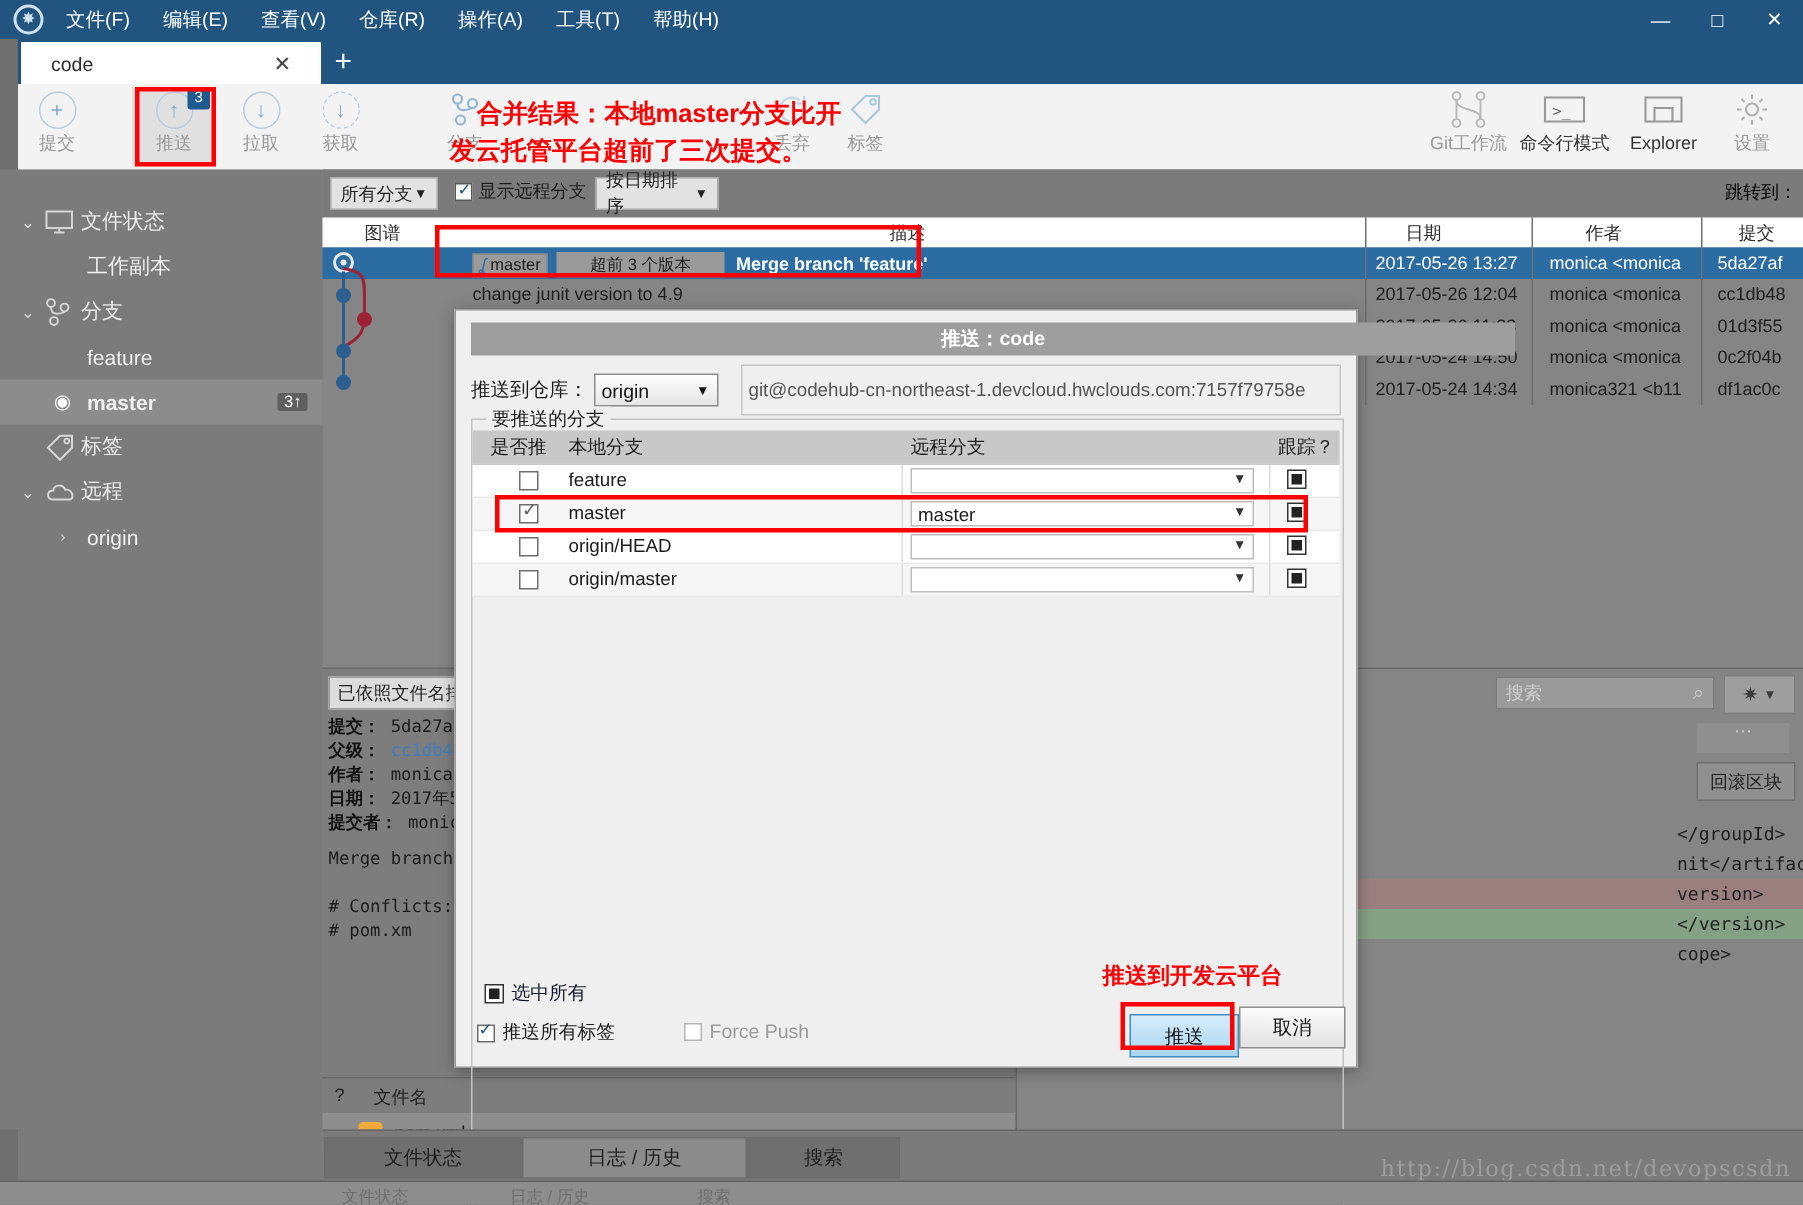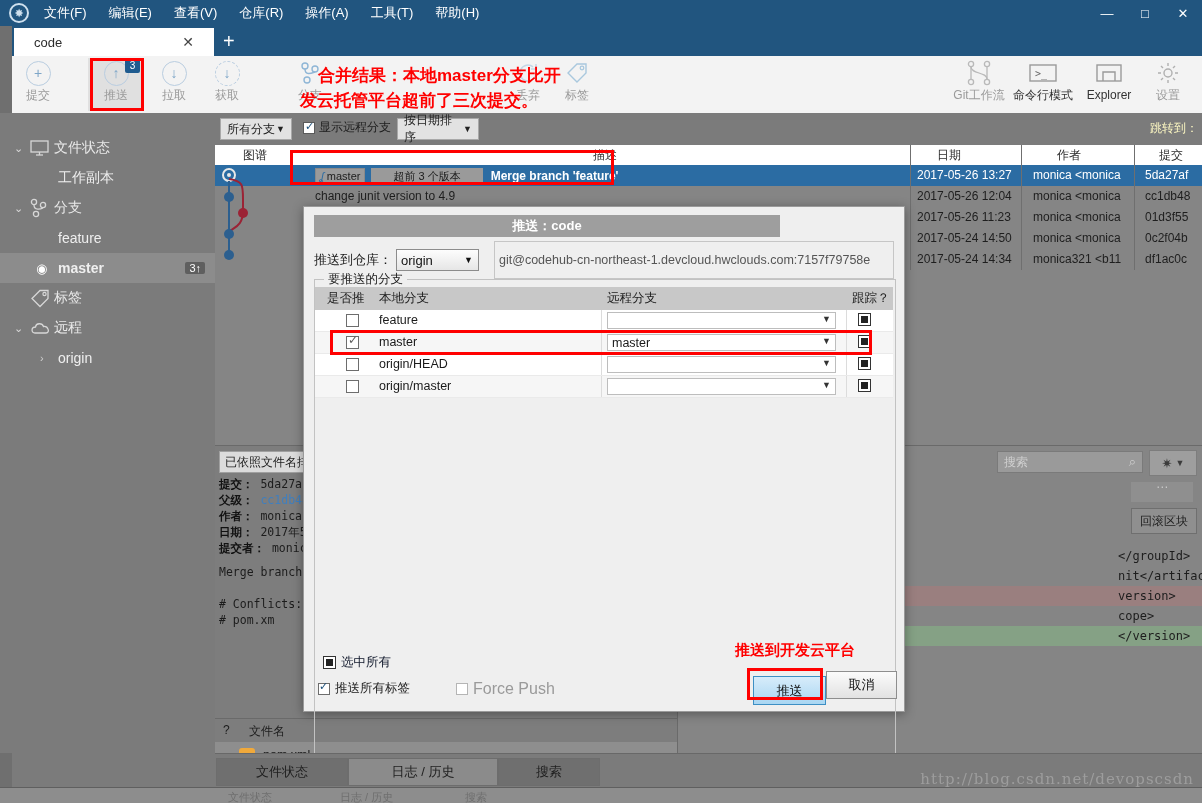--- a/index.html
+++ b/index.html
@@ -53,21 +53,21 @@
      font-size:11px;padding:0 4px;border-radius:2px;font-weight:normal;}
   
   #main{position:absolute;left:215px;top:113px;width:987px;height:640px;background:#858585;}
   #filterbar{position:absolute;left:0;top:0;width:987px;height:32px;background:#7b7b7b;}
   .fbtn{position:absolute;top:5px;height:22px;background:#e2e2e2;border:1px solid #a8a8a8;
      font-size:12px;color:#222;display:flex;align-items:center;padding:0 6px;box-sizing:border-box;}
   .fchk{position:absolute;top:6px;display:flex;align-items:center;font-size:12px;color:#1d1d1d;}
   .cbx{width:12px;height:12px;border:1px solid #5a5a5a;background:#fff;margin-right:4px;
      display:inline-block;position:relative;box-sizing:border-box;}
   .cbx.on::after{content:"✓";position:absolute;left:1px;top:-3px;font-size:11px;color:#1a4f7a;}
-  #jump{position:absolute;right:4px;top:7px;font-size:12px;color:#fef9c3;}
+  #jump{position:absolute;right:4px;top:7px;font-size:12px;color:#000000;}
   
   #cth{position:absolute;left:0;top:32px;width:987px;height:20px;background:#ffffff;
      border-bottom:1px solid #6f6f6f;font-size:12px;color:#2d2d2d;}
   #cth span{position:absolute;top:2px;}
   .crow{position:absolute;left:0;width:987px;height:21px;font-size:12px;color:#1e1e1e;}
   .crow.sel{background:#2b6ca3;color:#fff;}
   .crow .desc{position:absolute;left:100px;top:3px;}
   .crow .dt{position:absolute;left:702px;top:3px;}
   .crow .au{position:absolute;left:818px;top:3px;}
   .crow .sh{position:absolute;left:930px;top:3px;}
@@ -123,30 +123,30 @@
      display:flex;align-items:center;justify-content:center;font-size:13px;color:#1e1e1e;}
   #watermark{position:absolute;right:8px;top:770px;font-family:"DejaVu Serif","Liberation Serif",serif;
      font-size:15px;color:#9d9d9d;letter-spacing:1px;}
   #bottomstrip{position:absolute;left:0;top:787px;width:1202px;height:16px;background:#8d8d8d;
      border-top:1px solid #5f5f5f;}
   #bottomstrip .gt{position:absolute;top:2px;font-size:11px;color:#6f6f6f;}
   #leftedge{position:absolute;left:0;top:26px;width:12px;height:761px;background:#6f6f6f;}
   
   #dialog{position:absolute;left:303px;top:206px;width:600px;height:504px;background:#efefef;
      border:1px solid #9a9a9a;box-shadow:0 2px 10px rgba(0,0,0,.35);}
-  #dlghdr{position:absolute;left:10px;top:8px;width:466px;height:22px;background:#9e9e9e;
+  #dlghdr{position:absolute;left:10px;top:8px;width:696px;height:22px;background:#9e9e9e;
      color:#fff;font-weight:bold;font-size:13px;display:flex;align-items:center;justify-content:center;}
   #dlgrepo{position:absolute;left:10px;top:40px;width:580px;height:26px;display:flex;align-items:center;}
   #dlgrepo .lab{font-size:13px;color:#1c1c1c;margin-right:4px;}
   #dlgrepo .sel{width:83px;height:22px;background:linear-gradient(#fdfdfd,#e6e6e6);
      border:1px solid #8c8c8c;display:flex;align-items:center;padding:0 4px;box-sizing:border-box;
      font-size:13px;color:#111;position:relative;}
   #dlgrepo .sel .ar{position:absolute;right:5px;font-size:9px;}
-  #dlgrepo .url{margin-left:15px;flex:1;height:38px;border:1px solid #c6c6c6;background:#efefef;
-     display:flex;align-items:center;padding:4px 4px;box-sizing:border-box;font-size:12.5px;
+  #dlgrepo .url{margin-left:15px;flex:1;height:22px;border:1px solid #c6c6c6;background:#efefef;
+     display:flex;align-items:center;padding:16px 4px;box-sizing:border-box;font-size:12.5px;
      color:#555;overflow:hidden;white-space:nowrap;}
   #grp{position:absolute;left:10px;top:72px;width:580px;height:566px;border:1px solid #c2c2c2;}
   #grplbl{position:absolute;left:20px;top:64px;background:#efefef;padding:0 4px;font-size:12.5px;color:#1c1c1c;}
   #btable{position:absolute;left:11px;top:80px;width:578px;}
   #bthead{height:22px;background:#efefef;border-bottom:1px solid #c8c8c8;position:relative;font-size:12.5px;color:#1c1c1c;}
   #bthead span{position:absolute;top:3px;}
   .brow{height:21px;position:relative;border-bottom:1px solid #eaeaea;background:#fff;font-size:12.5px;}
   .brow.alt{background:#f6f6f6;}
   .brow .ck{position:absolute;left:31px;top:4px;width:13px;height:13px;border:1px solid #6d6d6d;
      background:#fff;box-sizing:border-box;}
@@ -159,21 +159,21 @@
   .brow .trk{position:absolute;left:543px;top:3px;width:13px;height:13px;border:1px solid #333;
      background:#fff;box-sizing:border-box;}
   .brow .trk::after{content:"";position:absolute;left:2px;top:2px;width:7px;height:7px;background:#222;}
   .brow .sep{position:absolute;left:286px;top:0;width:1px;height:21px;background:#dcdcdc;}
   .brow .sep2{position:absolute;left:531px;top:0;width:1px;height:21px;background:#dcdcdc;}
   #selall{position:absolute;left:19px;top:447px;display:flex;align-items:center;font-size:12.5px;color:#0f172a;}
   #selall .bx{width:13px;height:13px;border:1px solid #333;background:#fff;margin-right:5px;position:relative;box-sizing:border-box;}
   #selall .bx::after{content:"";position:absolute;left:2px;top:2px;width:7px;height:7px;background:#222;}
   #dlgfoot{position:absolute;left:0;top:464px;width:600px;height:40px;}
   #dlgfoot .c1{position:absolute;left:14px;top:9px;display:flex;align-items:center;font-size:12.5px;color:#1c1c1c;}
-  #dlgfoot .c2{position:absolute;left:124px;top:9px;display:flex;align-items:center;font-size:16px;color:#9a9a9a;padding-left:28px;}
+  #dlgfoot .c2{position:absolute;left:124px;top:9px;display:flex;align-items:center;font-size:13px;color:#9a9a9a;padding-left:28px;}
   #dlgfoot .bx{width:12px;height:12px;border:1px solid #6d6d6d;background:#fff;margin-right:5px;position:relative;box-sizing:border-box;}
   #dlgfoot .bx.on::after{content:"✓";position:absolute;left:0px;top:-4px;font-size:11px;color:#1a4f7a;}
   #dlgfoot .bx.dim{border-color:#b5b5b5;}
   #btnpush{position:absolute;left:449px;top:5px;width:71px;height:27px;
      background:linear-gradient(#d7ecfa,#a9d6f2);border:1px solid #3d8fc4;
      display:flex;align-items:center;justify-content:center;font-size:13px;color:#111;}
   #btncancel{position:absolute;left:826px;top:671px;width:69px;height:26px;
      background:linear-gradient(#fbfbfb,#e2e2e2);border:1px solid #8e8e8e;
      display:flex;align-items:center;justify-content:center;font-size:13px;color:#111;}
 </style>
@@ -506,22 +506,22 @@
     <div id="gear">
       <span>✷</span>
       <span style="font-size:9px">▼</span>
     </div>
     <div id="dots">⋯</div>
     <div id="rollback">回滚区块</div>
     <div id="codearea">
       <div class="cl">&lt;/groupId&gt;</div>
       <div class="cl">nit&lt;/artifactId&gt;</div>
       <div class="cl del">version&gt;</div>
+      <div class="cl add">&lt;/version&gt;</div>
       <div class="cl">cope&gt;</div>
-      <div class="cl add">&lt;/version&gt;</div>
     </div>
   </div>
 </div>
 
 <div class="redbox" style="left:290px;top:150px;width:324px;height:35px"></div>
 
 <div id="dialog">
   <div id="dlghdr">推送：code</div>
 
   <div id="dlgrepo">

